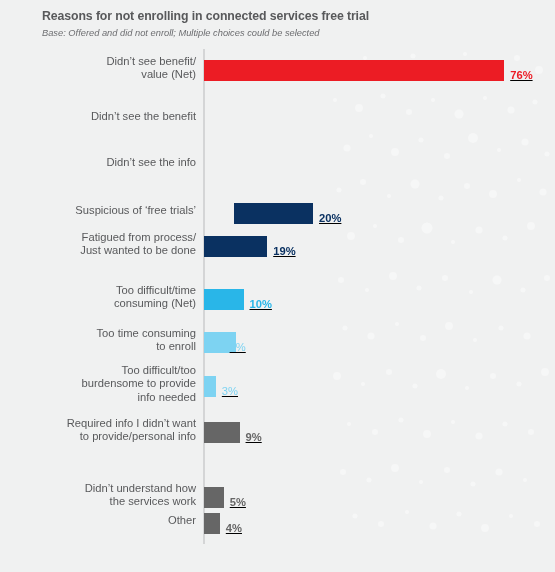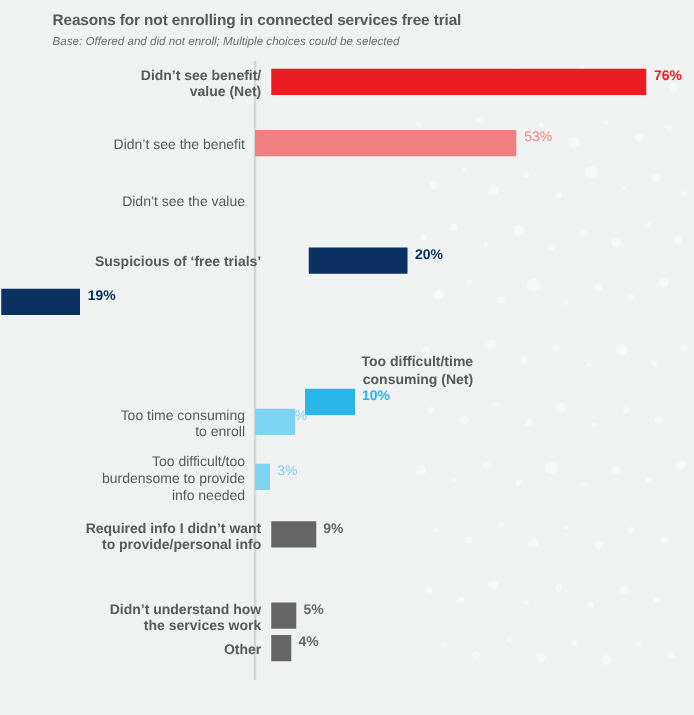--- a/index.html
+++ b/index.html
@@ -79,30 +79,30 @@
   .bar-label {
     width: 196px;
     text-align: right;
     padding-right: 7px;
     font-size: 11.2px;
     color: #58595b;
     line-height: 13.5px;
     white-space: pre-line;
   }
   .bar-label.net {
-    font-weight: bold;
-    padding-left: 13px;
+    font-weight: normal;
   }
   .bar-track {
     position: relative;
     flex: 1;
     height: 100%;
     display: flex;
-    align-items: flex-start;
+    align-items: flex-end;
     margin-left: 1px;
+    text-decoration: underline;
   }
   .bar-fill {
     height: 21px;
   }
   .bar-value {
     font-size: 11.2px;
     margin-left: 6px;
     white-space: nowrap;
   }
   .bar-value.net {
@@ -224,42 +224,40 @@
         <div class="bar-row" style="top: 9px;">
           <div class="bar-label net">Didn’t see benefit/
 value (Net)</div>
           <div class="bar-track">
             <div class="bar-fill" style="width: 300.2px; background: rgb(236, 28, 36);"></div>
             <div class="bar-value net" style="color: rgb(236, 28, 36);">76%</div>
           </div>
         </div>
         <div class="bar-row" style="top: 58px;">
           <div class="bar-label">Didn’t see the benefit</div>
-          <div class="bar-track">
-            <div class="bar-fill" style="width: 209.35px; background: rgb(240, 128, 128);"></div>
-            <div class="bar-value" style="color: rgb(240, 128, 128);">53%</div>
-          </div>
         </div>
         <div class="bar-row" style="top: 104px;">
-          <div class="bar-label">Didn’t see the value</div>
+          <div class="bar-label">Didn’t see the info</div>
         </div>
         <div class="bar-row" style="top: 152px; gap: 30px;">
           <div class="bar-label net">Suspicious of ‘free trials’</div>
           <div class="bar-track">
             <div class="bar-fill" style="width: 79px; background: rgb(10, 49, 97);"></div>
             <div class="bar-value net" style="color: rgb(10, 49, 97);">20%</div>
           </div>
         </div>
         <div class="bar-row" style="top: 185px;">
+          <div class="bar-label net">Fatigued from process/
+Just wanted to be done</div>
           <div class="bar-track">
             <div class="bar-fill" style="width: 63.2px; background: rgb(10, 49, 97);"></div>
             <div class="bar-value net" style="color: rgb(10, 49, 97);">19%</div>
           </div>
         </div>
-        <div class="bar-row" style="top: 238px; flex-direction: column;">
+        <div class="bar-row" style="top: 238px;">
           <div class="bar-label net">Too difficult/time
 consuming (Net)</div>
           <div class="bar-track">
             <div class="bar-fill" style="width: 39.5px; background: rgb(41, 182, 232);"></div>
             <div class="bar-value net" style="color: rgb(41, 182, 232);">10%</div>
           </div>
         </div>
         <div class="bar-row" style="top: 281px;">
           <div class="bar-label">Too time consuming
 to enroll</div>

